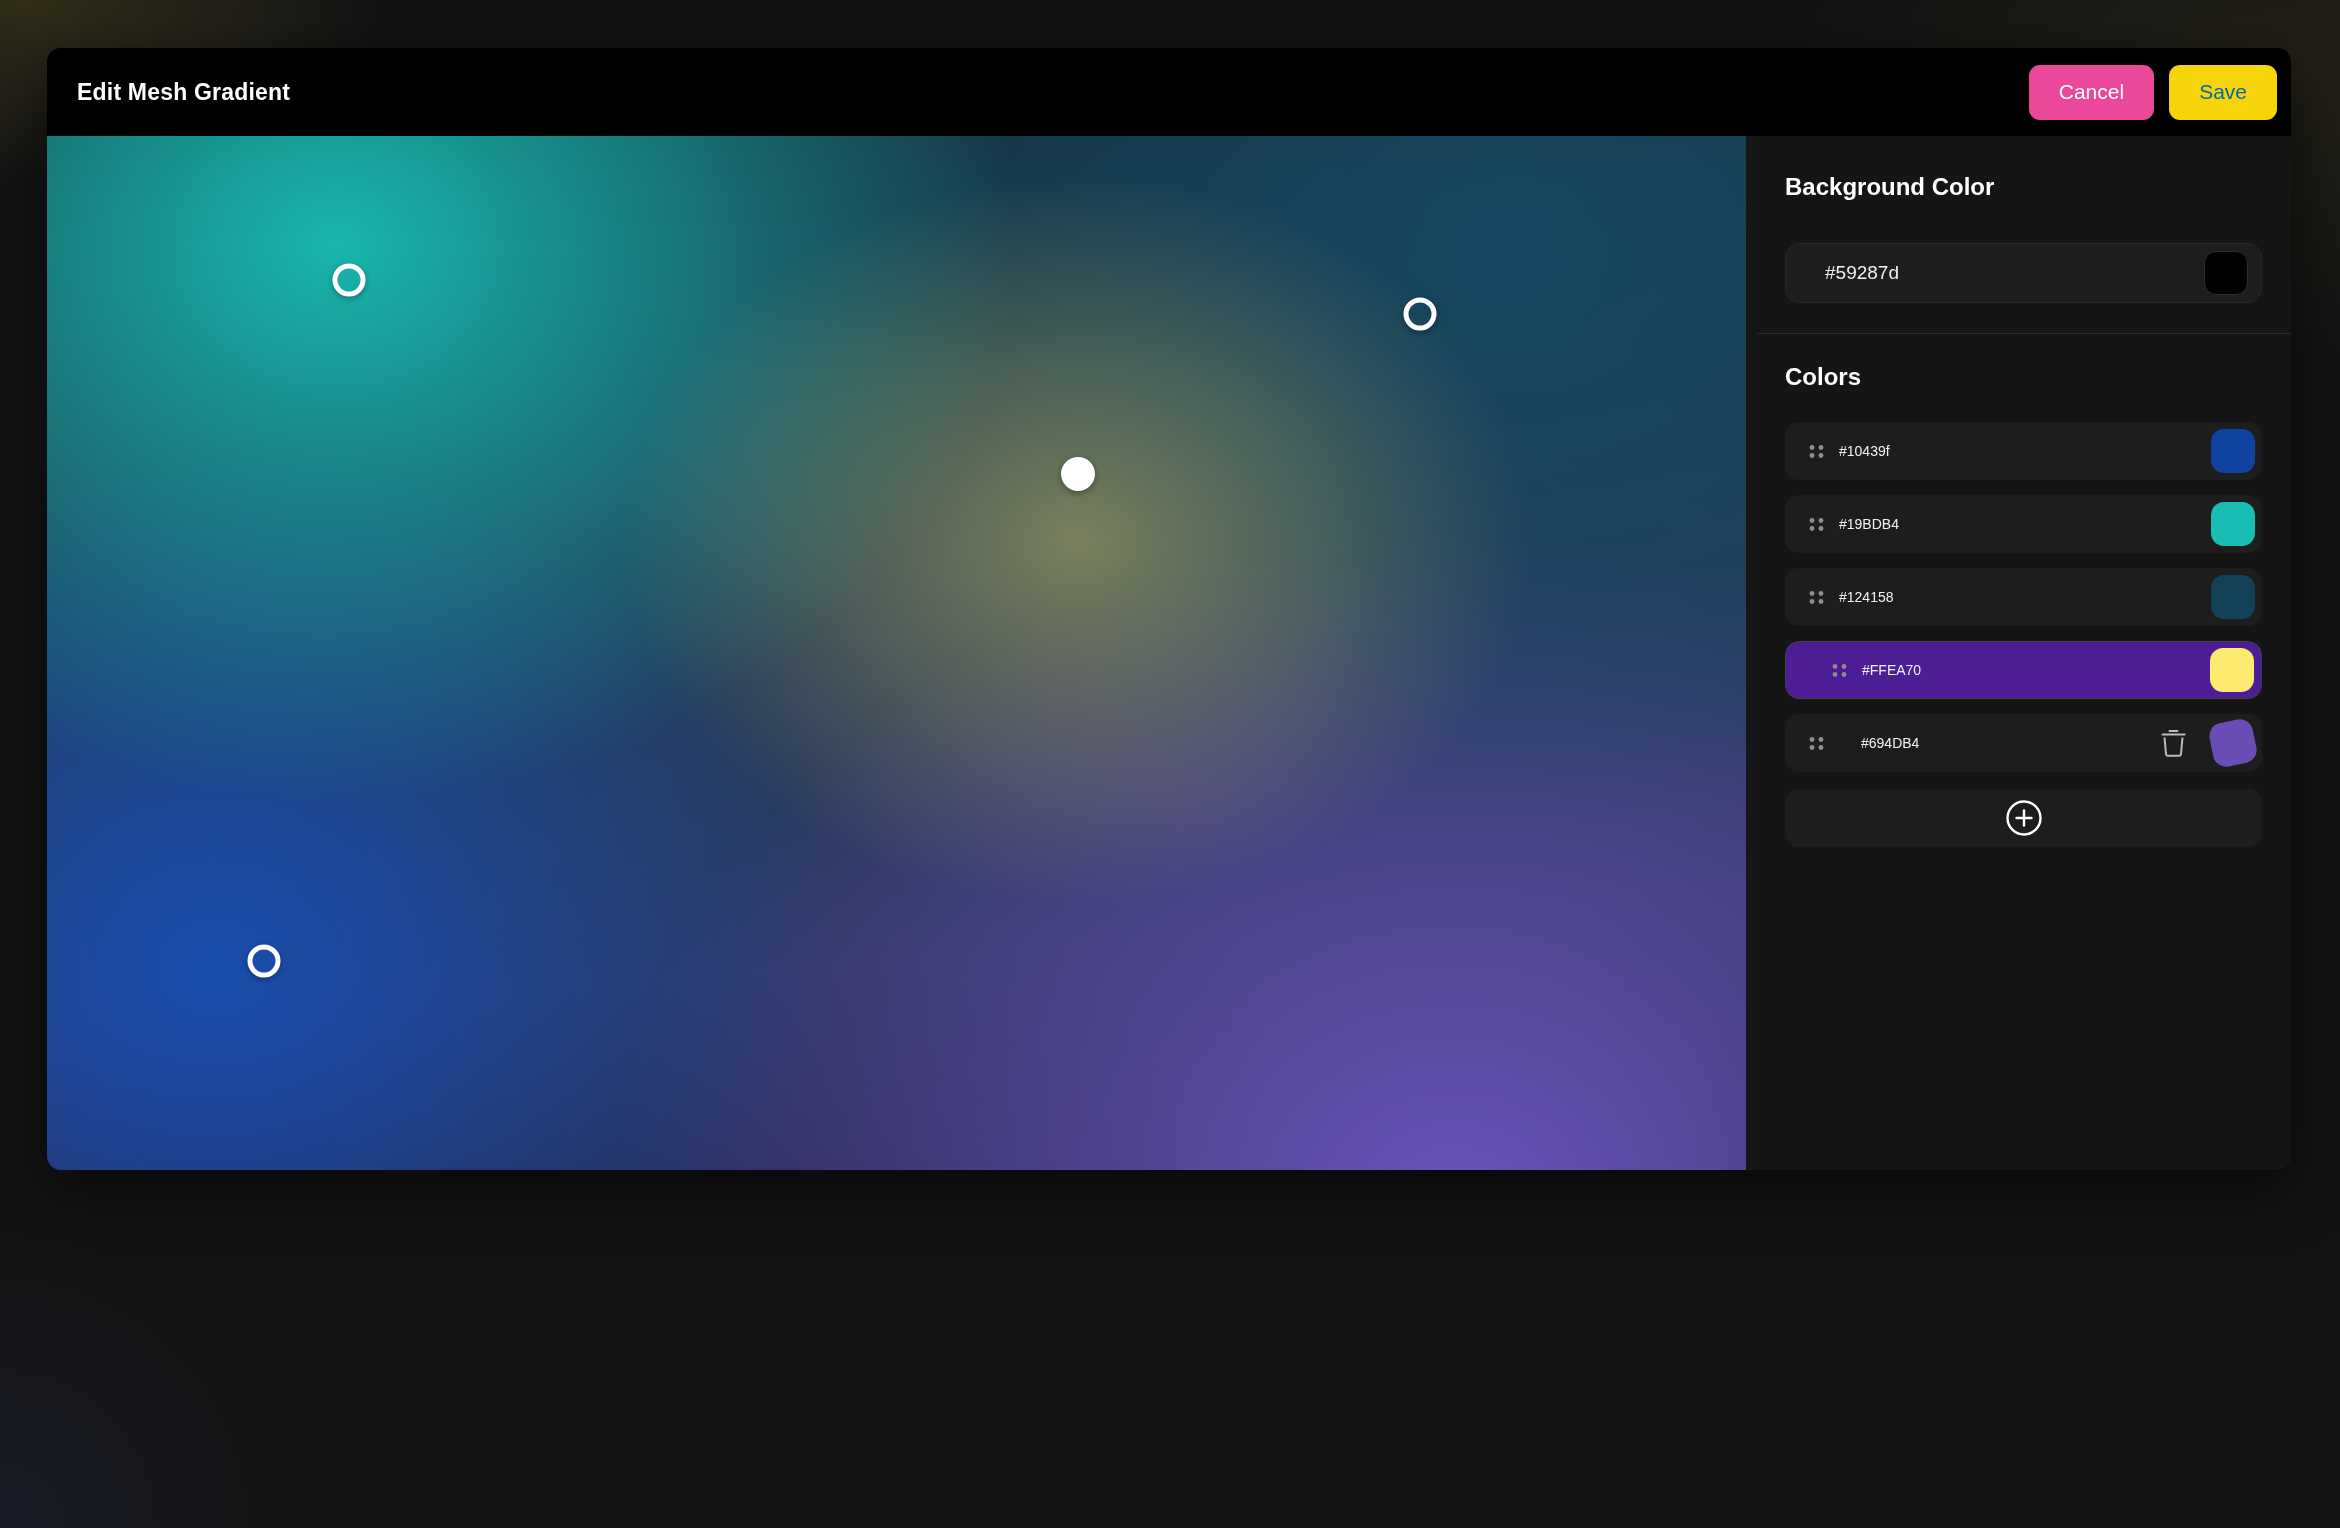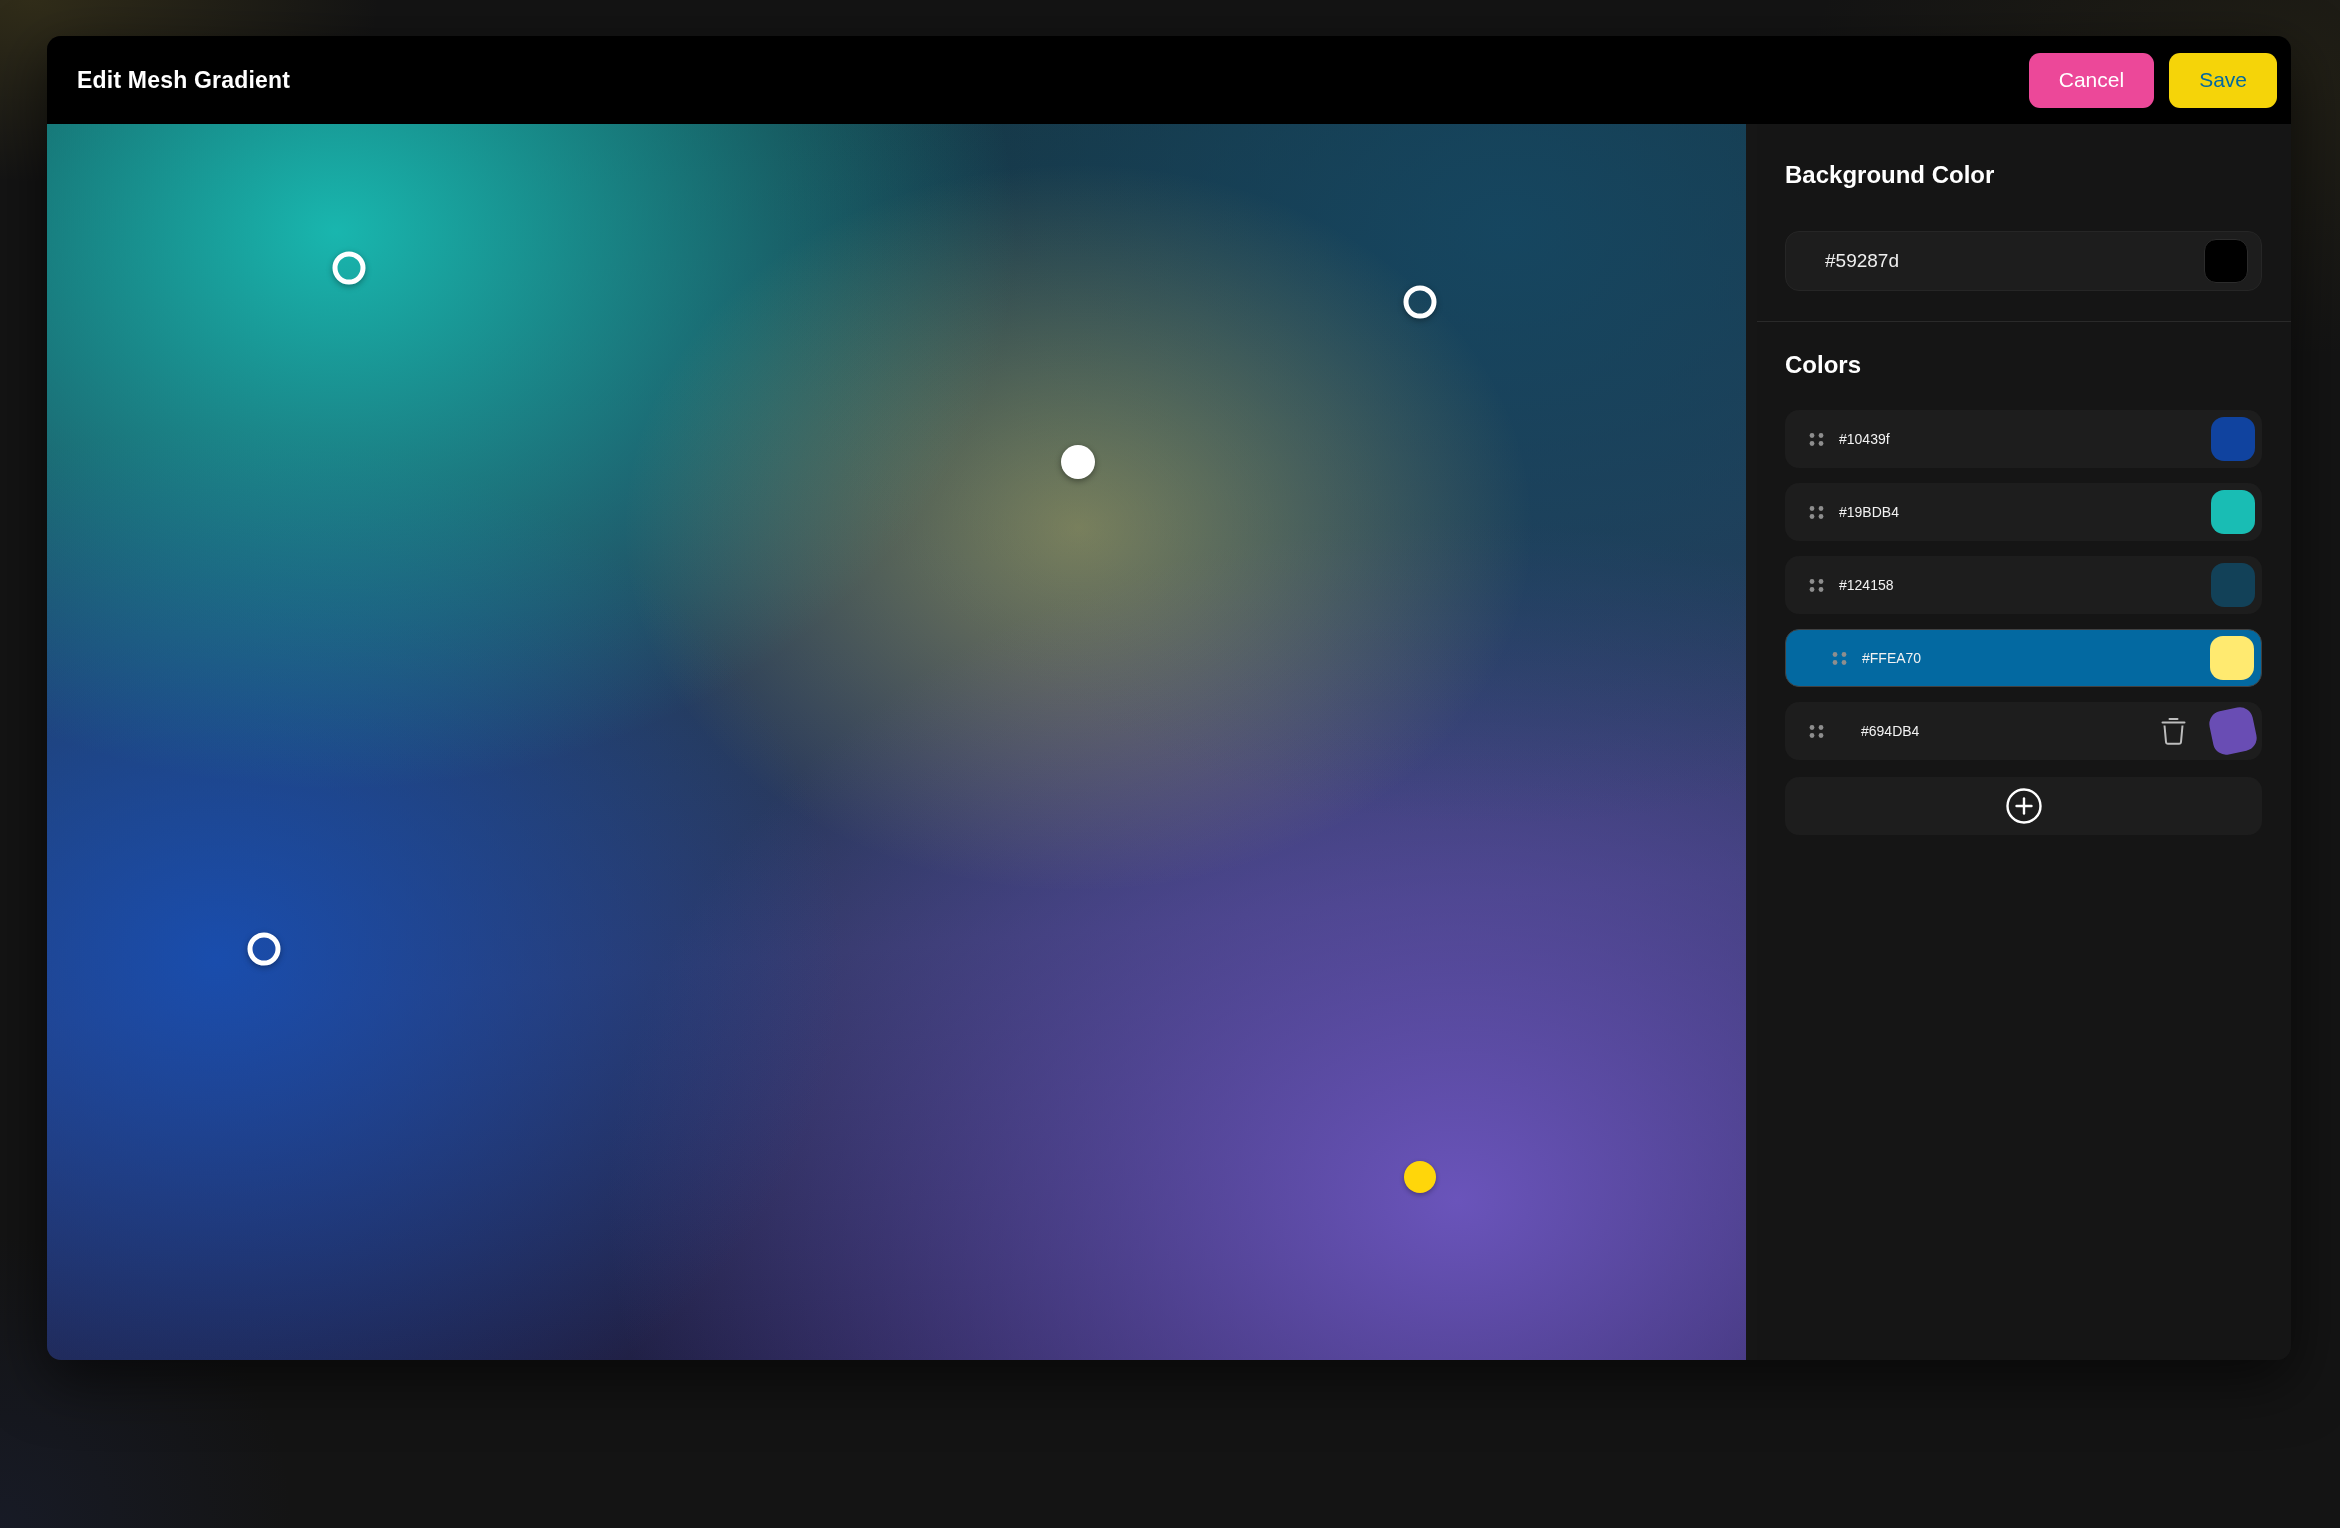--- a/index.html
+++ b/index.html
@@ -8,21 +8,21 @@
     font-family:"Liberation Sans", sans-serif;
     background:
       radial-gradient(500px 260px at 30px 0px, rgba(125,110,40,.28), transparent 70%),
       radial-gradient(700px 400px at 98% 5%, rgba(110,95,30,.14), transparent 70%),
       radial-gradient(420px 420px at 0% 100%, rgba(40,60,130,.16), transparent 70%),
       #141414;
     position:relative;
   }
 
   .modal {
-    position:absolute; left:47px; top:36px; width:2244px; height:1324px;
+    position:absolute; left:47px; top:48px; width:2244px; height:1122px;
     border-radius:14px; overflow:hidden; background:#161616;
     box-shadow:0 20px 60px rgba(0,0,0,.6);
   }
 
   
   .header {
     height:88px; background:#000; display:flex; align-items:center;
     padding:0 14px 0 30px;
   }
   .title { font-size:23px; font-weight:700; color:#fff; letter-spacing:.2px; }
@@ -81,21 +81,21 @@
     background:#000; border:1px solid #2c2c2c; cursor:pointer;
   }
   .divider { margin:30px -29px 0 -28px; height:1px; background:#2a2a2a; }
   .colors-heading { margin-top:28px; }
   .color-list { margin-top:30px; }
 
   .color-row {
     height:58px; background:#1d1d1d; border-radius:14px;
     display:flex; align-items:center; padding:0 7px 0 22px; margin-bottom:15px;
   }
-  .color-row.selected { background:#0369a1; border:1px solid #414141;padding-left:44px; }
+  .color-row.selected { background:#4c1d95; border:1px solid #414141;padding-left:44px; }
   .drag-handle { display:flex; flex:none; cursor:grab; }
   .hex { margin-left:13px; font-size:14px; font-weight:500; color:#f2f2f2; }
   .color-row.dragging .hex { margin-left:35px; }
   .trash-btn {
     margin-left:auto; margin-right:24px; background:none; border:none;
     cursor:pointer; display:flex; align-items:center;
   }
   .swatch {
     width:44px; height:44px; border-radius:13px; flex:none; cursor:pointer;
   }

